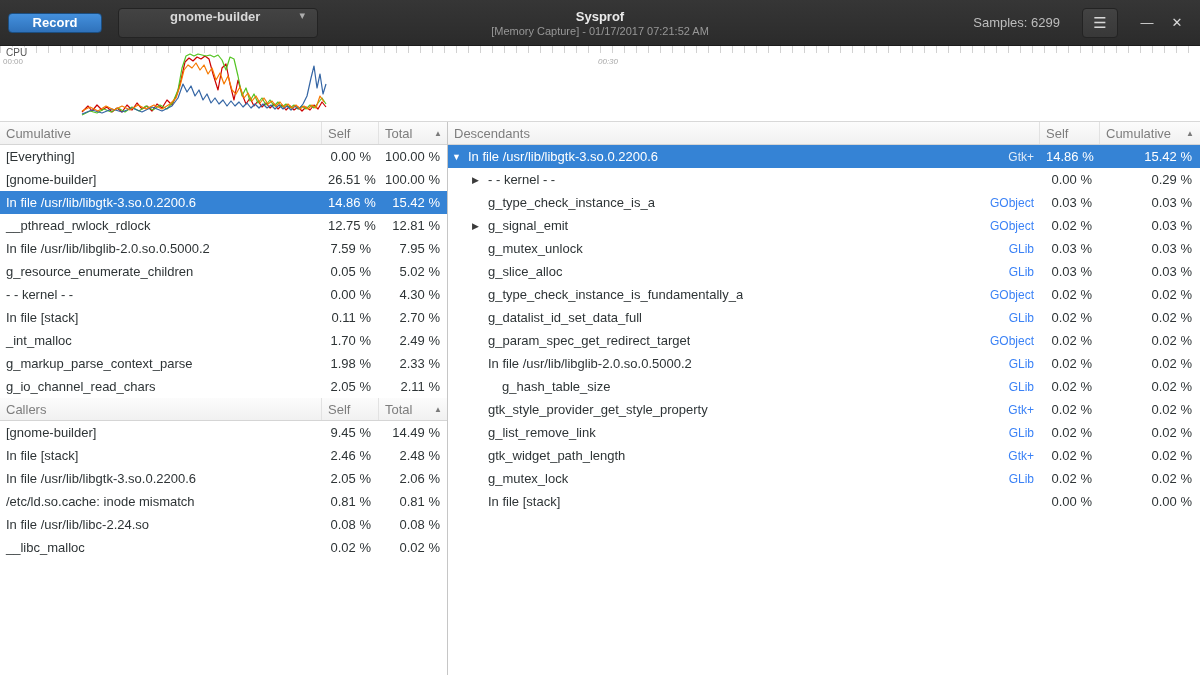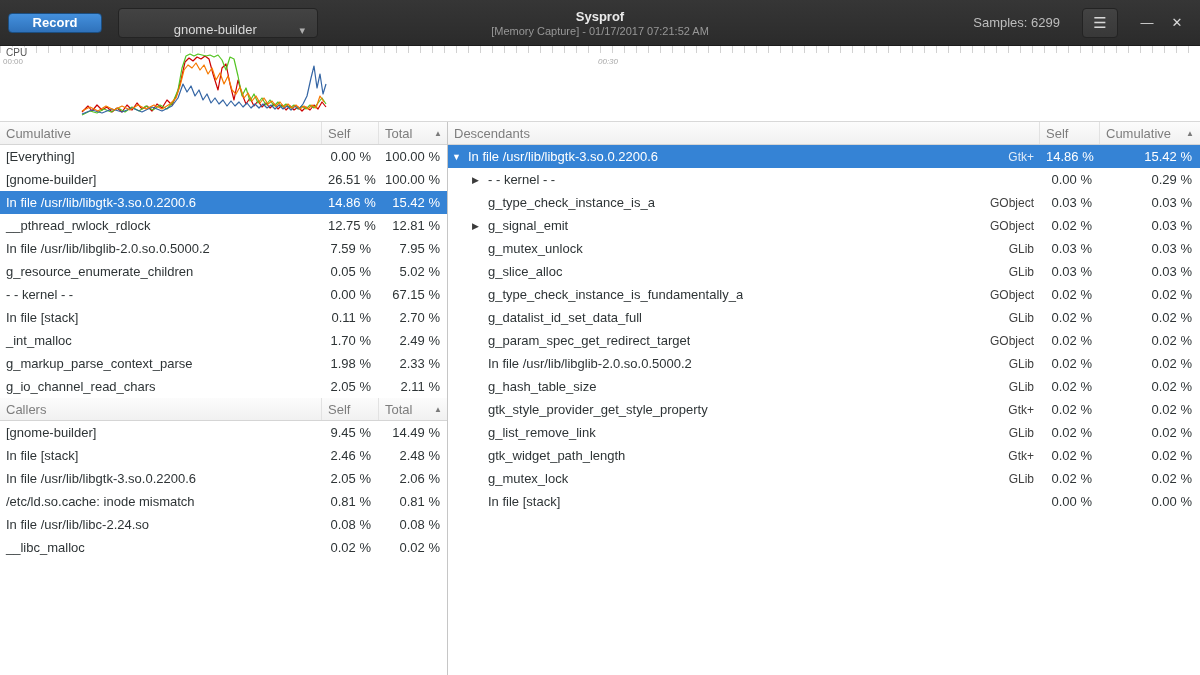--- a/index.html
+++ b/index.html
@@ -21,21 +21,21 @@
     background:linear-gradient(#4490dd,#2f72bb);
     border:1px solid #1c4e80; border-radius:4px;
     color:#fff; font-weight:bold;
     display:flex; align-items:center; justify-content:center;
     cursor:default;
   }
   .combo {
     margin-left:16px; width:200px; height:30px;
     background:linear-gradient(#434343,#383838);
     border:1px solid #232323; border-radius:4px;
-    color:#d8d8d8; display:flex; align-items:flex-end; padding:0 12px;
+    color:#d8d8d8; display:flex; align-items:flex-start; padding:0 12px;font-weight:bold;
   }
   .combo .combo-label { flex:1; text-align:center; }
   .combo .caret { font-size:11px; color:#aeaeae; }
   .titlebox {
     position:absolute; left:0; right:0; top:0; height:46px;
     display:flex; flex-direction:column; align-items:center; justify-content:center;
     pointer-events:none;
   }
   .title { color:#eaeaea; font-weight:bold; font-size:13px; line-height:16px; }
   .subtitle { color:#979797; font-size:11px; line-height:13px; }
@@ -83,21 +83,21 @@
   .hcell { display:flex; align-items:center; padding:0 6px; border-right:1px solid #e2e2e2; overflow:hidden; white-space:nowrap; }
   .hcell:last-child { border-right:none; }
   .arrow { margin-left:auto; font-size:8px; color:#7a7a7a; }
 
   .trow { display:grid; height:23px; align-items:center; background:#fff; }
   .trow.selected { background:var(--selection,#3583d5); color:#fff; }
   .cell { padding:0 6px; white-space:nowrap; overflow:hidden; }
   .pct { text-align:right; padding-right:8px; }
   .namecell { display:flex; align-items:center; padding-right:6px; }
   .nm { white-space:nowrap; overflow:hidden; }
-  .cat { margin-left:auto; color:#404040; font-size:12px; padding-left:8px; }
+  .cat { margin-left:auto; color:#3b82f6; font-size:12px; padding-left:8px; }
   .trow.selected .cat { color:rgba(255,255,255,.85); }
   .exp { flex:0 0 16px; width:16px; font-size:9px; color:#3b3b3b; text-align:left; }
   .trow.selected .exp { color:#fff; }
 </style>
 </head>
 <body>
 
 <div class="headerbar">
   <div class="btn-record">
     <span>Record</span>
@@ -179,21 +179,21 @@
           <div class="cell pct">7.95 %</div>
         </div>
         <div class="trow cols-left">
           <div class="cell name">g_resource_enumerate_children</div>
           <div class="cell pct">0.05 %</div>
           <div class="cell pct">5.02 %</div>
         </div>
         <div class="trow cols-left">
           <div class="cell name">- - kernel - -</div>
           <div class="cell pct">0.00 %</div>
-          <div class="cell pct">67.15 %</div>
+          <div class="cell pct">4.30 %</div>
         </div>
         <div class="trow cols-left">
           <div class="cell name">In file [stack]</div>
           <div class="cell pct">0.11 %</div>
           <div class="cell pct">2.70 %</div>
         </div>
         <div class="trow cols-left">
           <div class="cell name">_int_malloc</div>
           <div class="cell pct">1.70 %</div>
           <div class="cell pct">2.49 %</div>
@@ -354,21 +354,21 @@
         <div class="trow cols-right">
           <div class="cell namecell" style="padding-left: 24px;">
             <span class="exp"></span>
             <span class="nm">In file /usr/lib/libglib-2.0.so.0.5000.2</span>
             <span class="cat">GLib</span>
           </div>
           <div class="cell pct">0.02 %</div>
           <div class="cell pct">0.02 %</div>
         </div>
         <div class="trow cols-right">
-          <div class="cell namecell" style="padding-left: 24px;">
+          <div class="cell namecell" style="padding-left: 24px; gap: 14px;">
             <span class="exp"></span>
             <span class="nm">g_hash_table_size</span>
             <span class="cat">GLib</span>
           </div>
           <div class="cell pct">0.02 %</div>
           <div class="cell pct">0.02 %</div>
         </div>
         <div class="trow cols-right">
           <div class="cell namecell" style="padding-left: 24px;">
             <span class="exp"></span>

